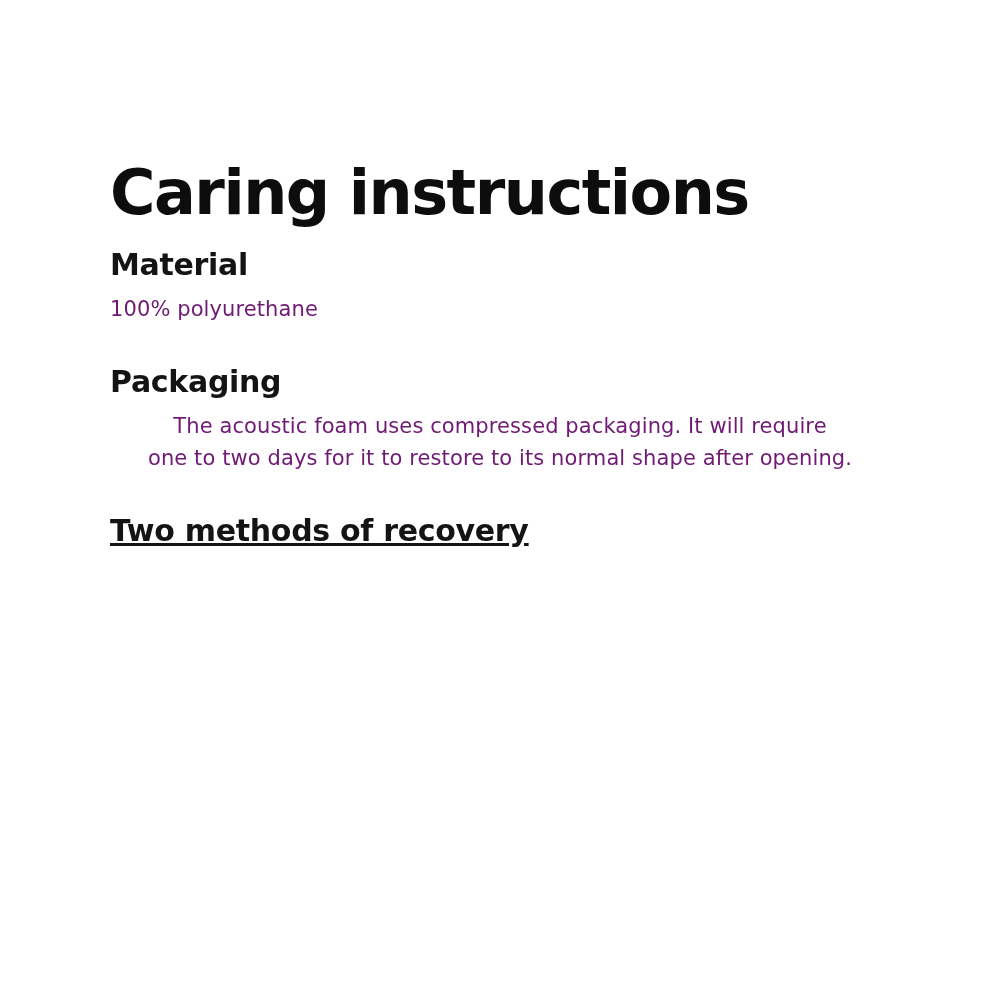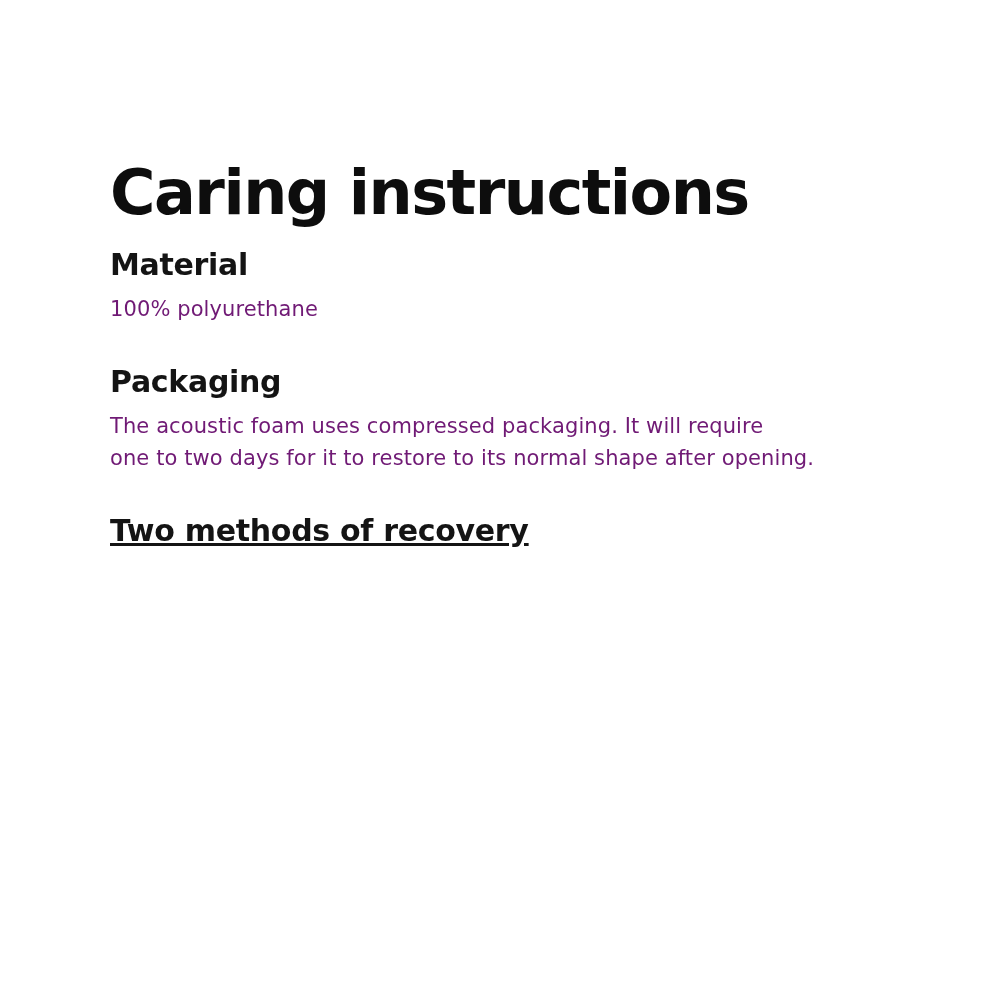--- a/index.html
+++ b/index.html
@@ -49,21 +49,21 @@
     font-size: 21px;
     font-weight: 400;
     color: #701a75;
     line-height: 1.55;
     letter-spacing: 0.1px;
     margin: 0;
     max-width: 800px;
   }
   .spacer-md { height: 34px; }
   .para + .para { margin-top: 20px; }
-  .nowrap-block { white-space: pre-line; }
+  .nowrap-block { white-space: pre-line; text-align: center; }
 </style>
 </head>
 <body>
 
 <div class="page">
 
   <h1 class="doc-title">Caring instructions</h1>
 
   <div class="section">
     <h2 class="section-heading">Material</h2>

